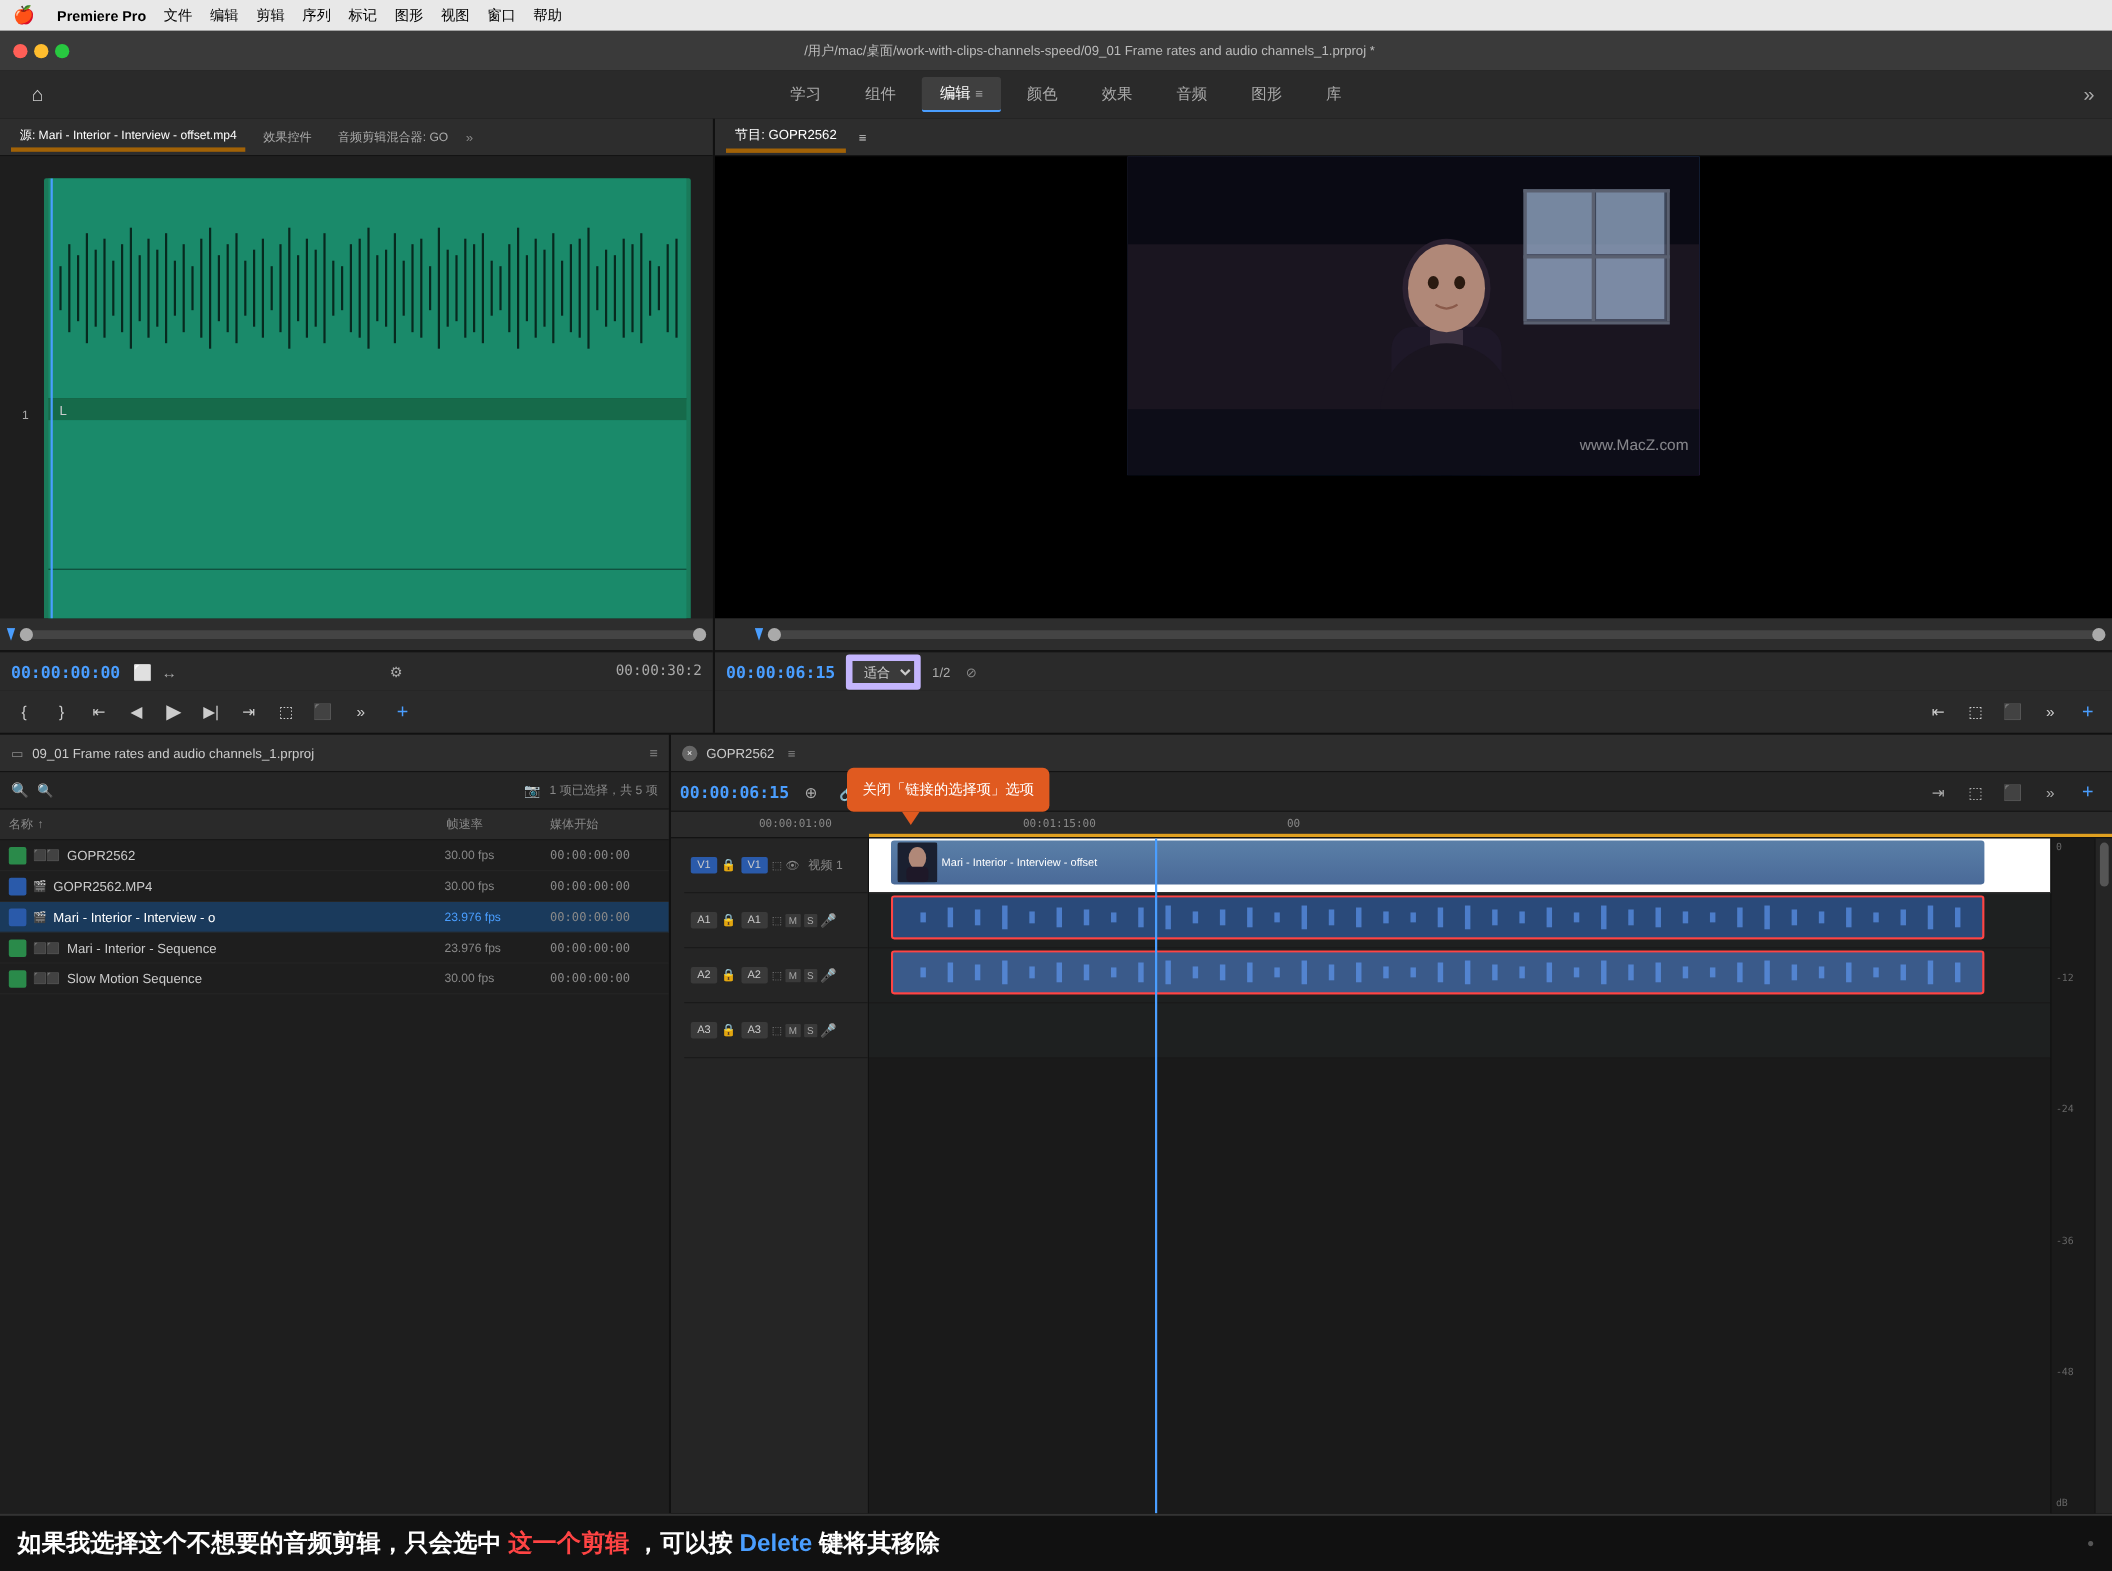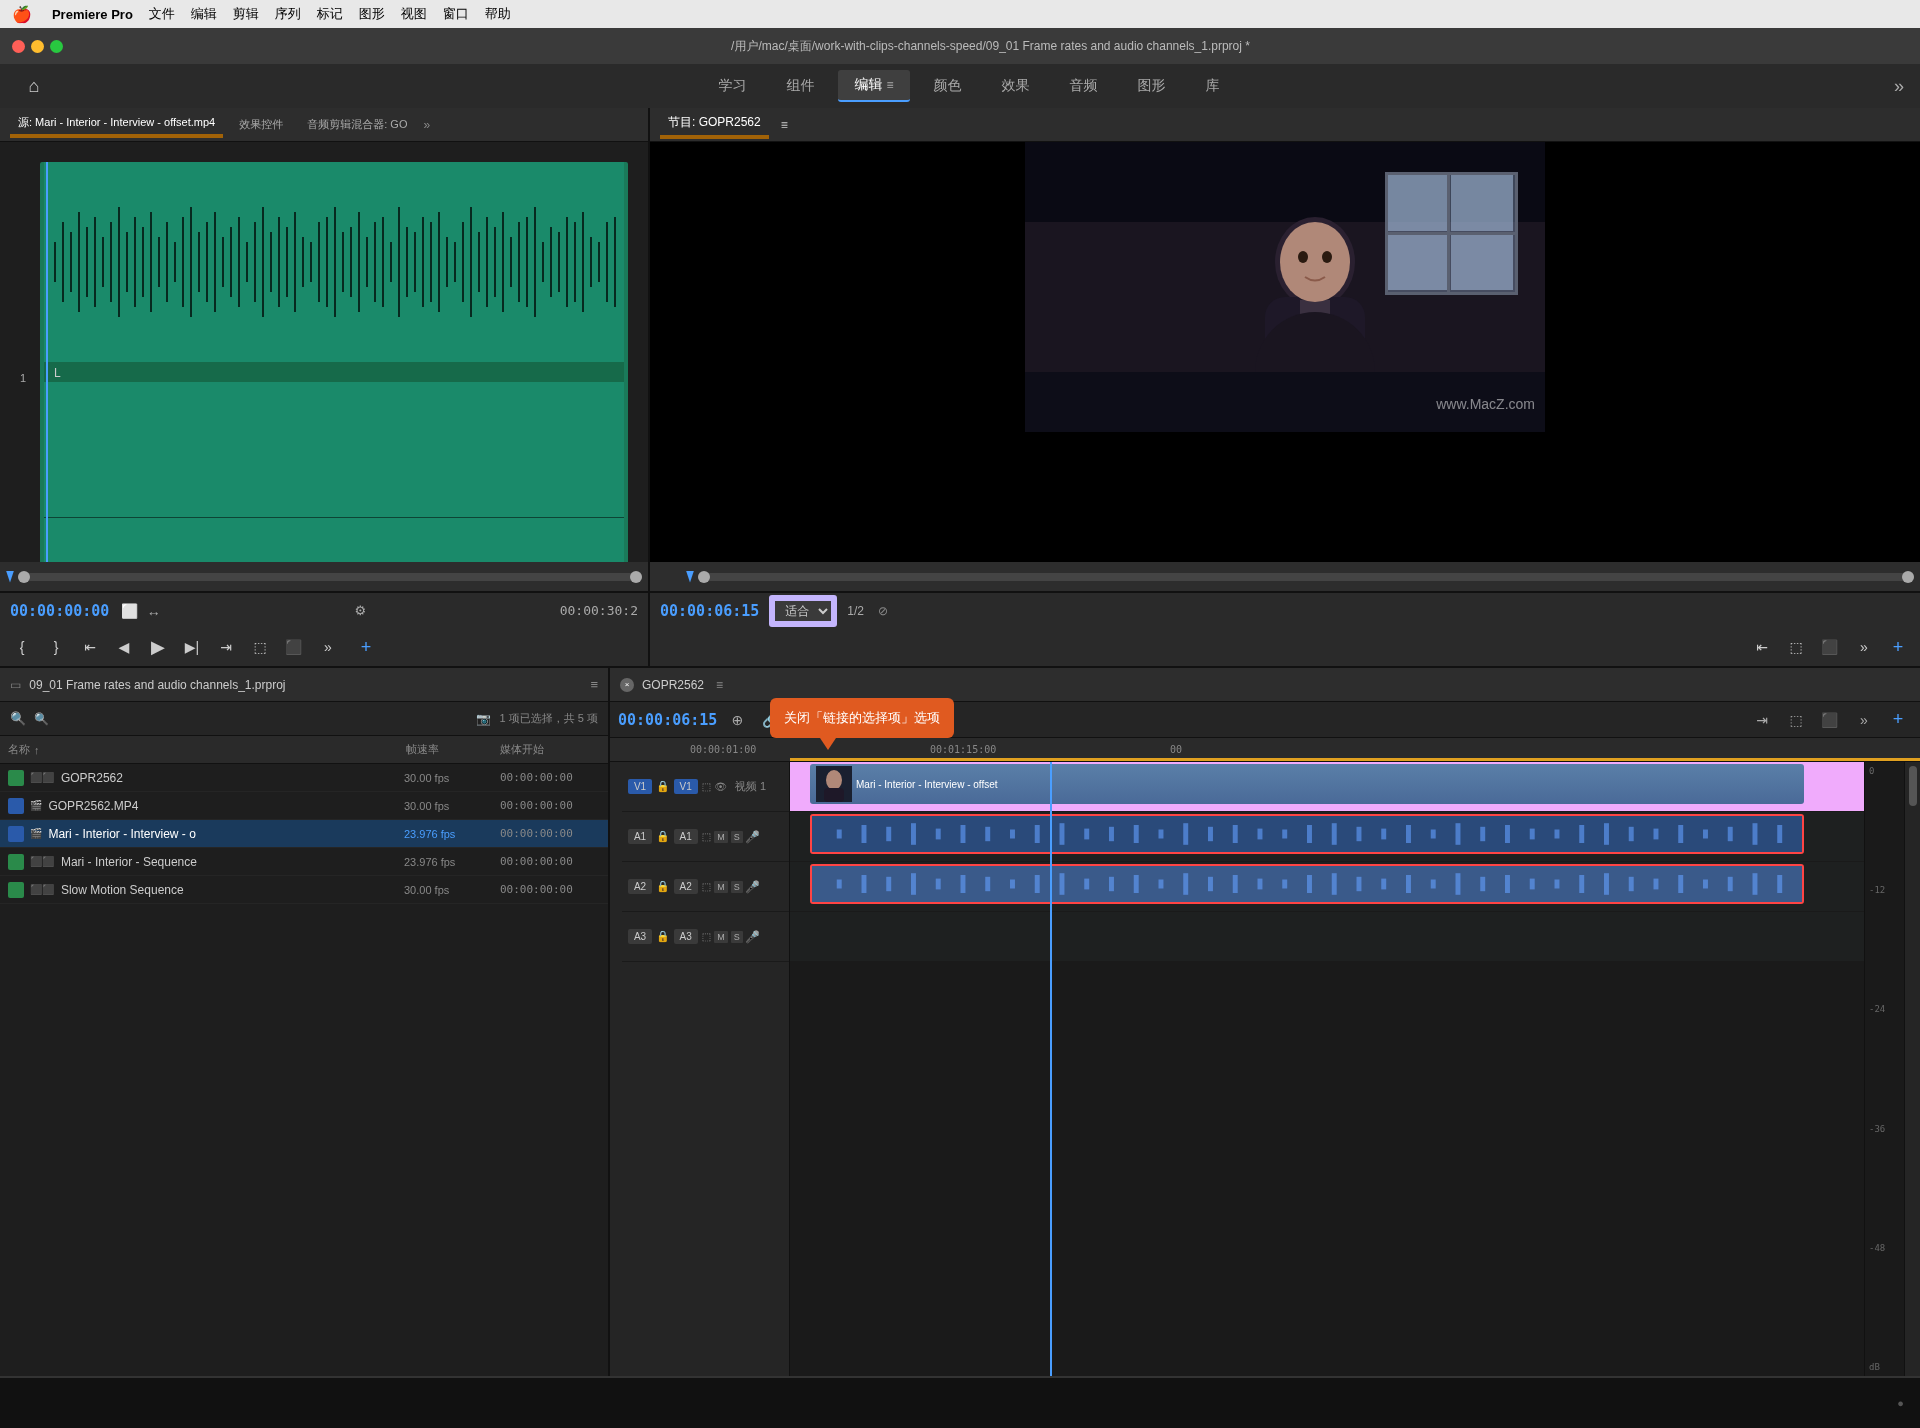--- a/index.html
+++ b/index.html
@@ -501,21 +501,21 @@
       flex: 1;
       position: relative;
       overflow: hidden;
     }
     .track-content-row {
       height: 46px;
       border-bottom: 1px solid #1a1a1a;
       position: relative;
       background: #1e1e1e;
     }
-    .track-content-row.v1 { background: #f0abfc; }
+    .track-content-row.v1 { background: #ffffff; }
     .track-content-row.a1 { background: #1e2020; }
     .track-content-row.a2 { background: #1e2020; }
     .track-content-row.a3 { background: #1e2020; }
 
     
     .video-clip {
       position: absolute;
       top: 2px;
       left: 20px;
       right: 60px;
@@ -1217,16 +1217,23 @@
 
           <div class="timeline-scroller">
             <div class="scroller-knob"></div>
           </div>
         </div>
       </div>
     </div>
   </div>
 
   <div class="bottom-banner">
+    <div class="banner-text">
+      <span>如果我选择这个不想要的音频剪辑，只会选中</span>
+      <span class="highlight">这一个剪辑</span>
+      <span>，可以按</span>
+      <span class="delete-key"> Delete </span>
+      <span>键将其移除</span>
+    </div>
     <span style="margin-left:auto;color:#555;font-size:11px;">●</span>
   </div>
 
 </div>
 
 </body></html>

